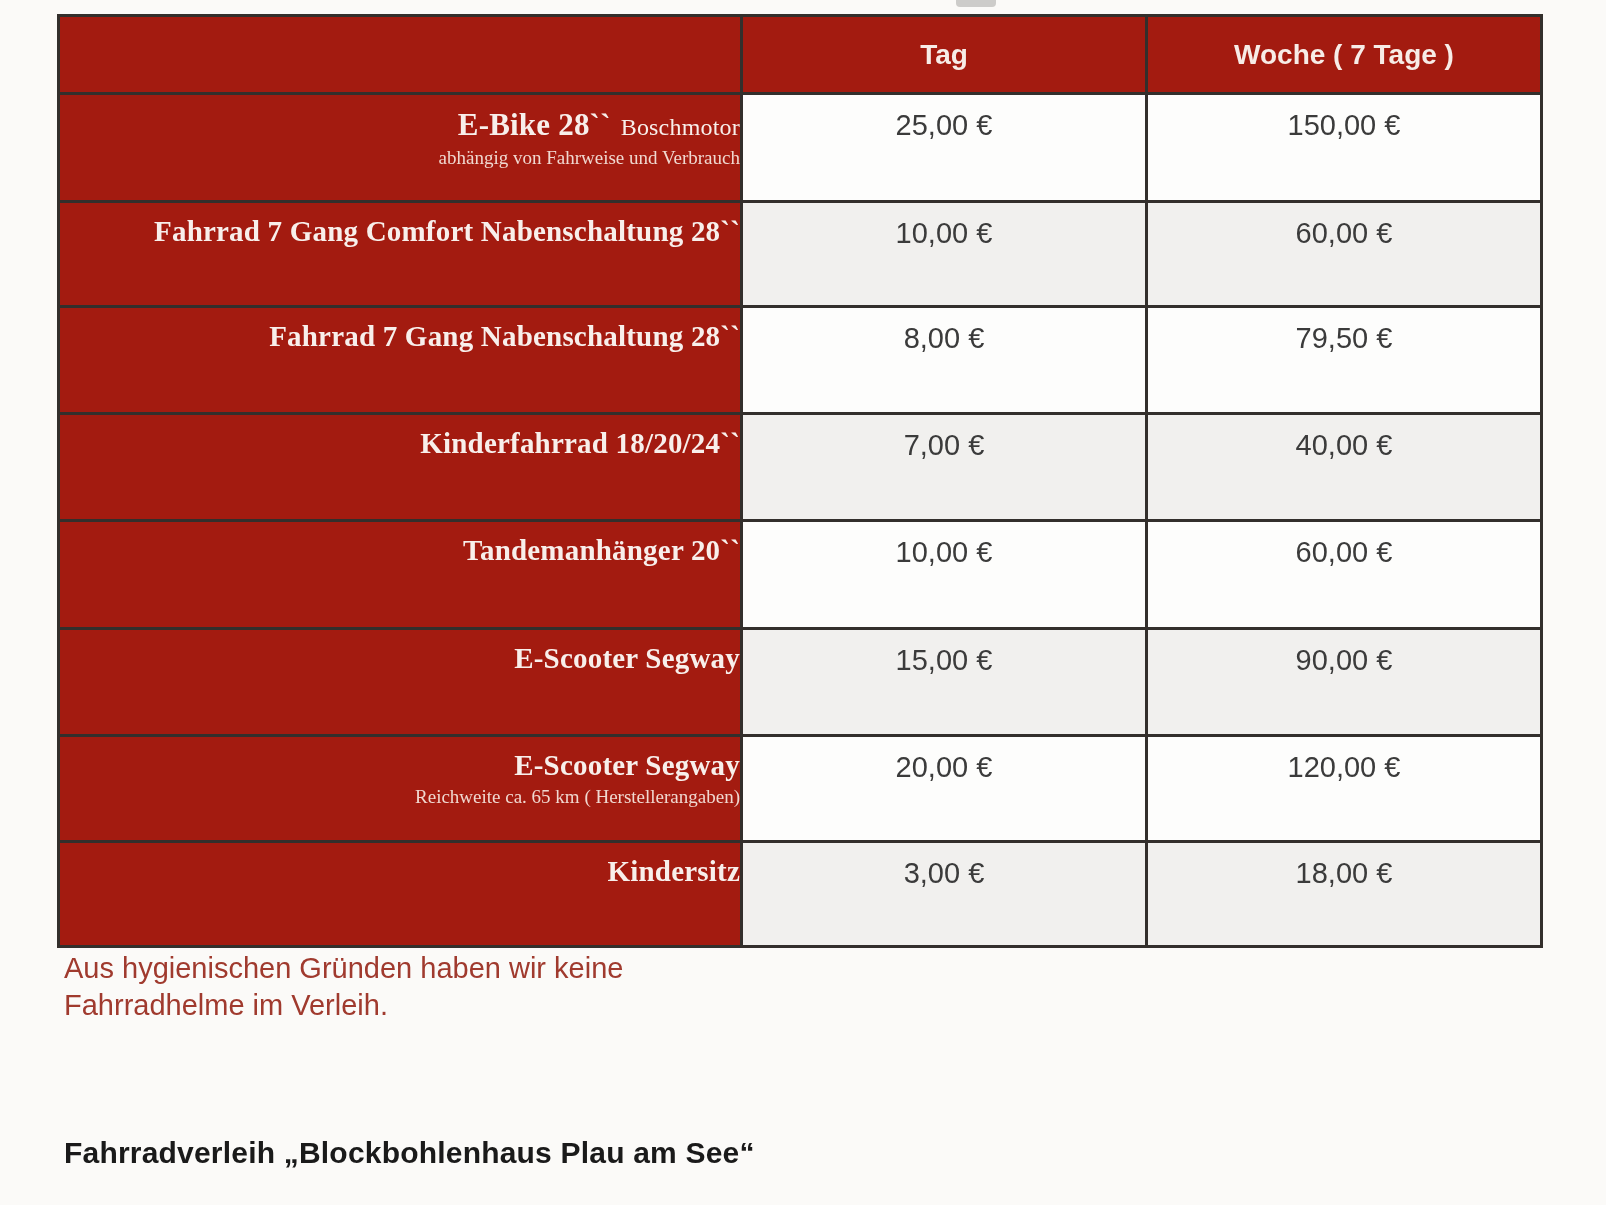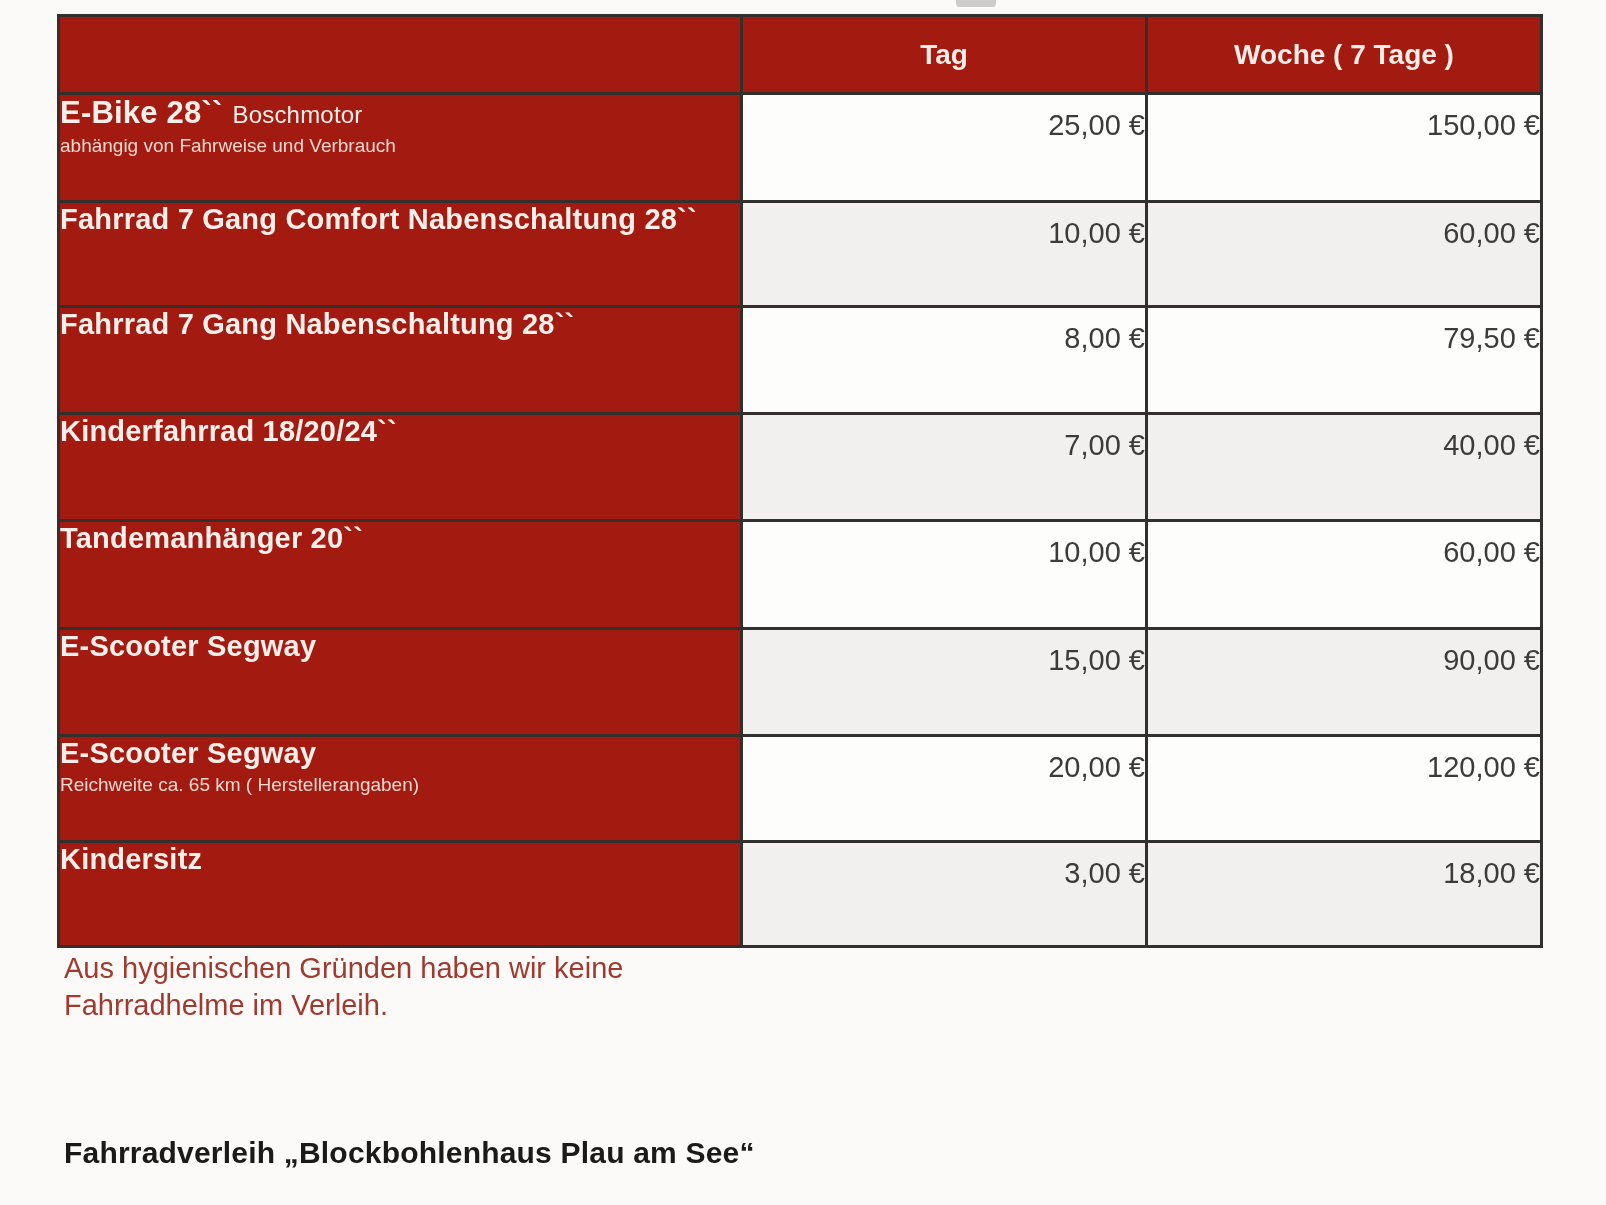--- a/index.html
+++ b/index.html
@@ -43,21 +43,23 @@
   .hdr{
     background:var(--table-red);
     color:var(--header-text);
     font-weight:bold;
     font-size:28px;
     display:flex;align-items:center;justify-content:center;
   }
   .name-cell{
     background:var(--table-red);
     color:var(--title-text);
-    text-align:left;
+    text-align:right;
+    padding-top:12px;
+    font-family:Liberation Serif, serif;
   }
   .item-title{
     font-weight:bold;
     font-size:29px;
     letter-spacing:.2px;
   }
   .item-title.lg{font-size:31px;}
   .suffix{
     font-weight:normal;
     font-size:24px;
@@ -66,21 +68,21 @@
   .suffix:empty{display:none;}
   .item-sub{
     color:var(--sub-text);
     font-size:19px;
     margin-top:4px;
   }
   .item-sub:empty{display:none;}
   .price-cell{
     color:var(--price-text);
     font-size:29px;
-    text-align:right;
+    text-align:center;
     padding-top:14px;
   }
   .bg-a{background:var(--row-white);}
   .bg-b{background:var(--row-alt);}
   .hygiene-note{
     position:absolute;left:64px;top:950px;
     color:var(--note);
     font-size:29px;
     line-height:37px;
   }

